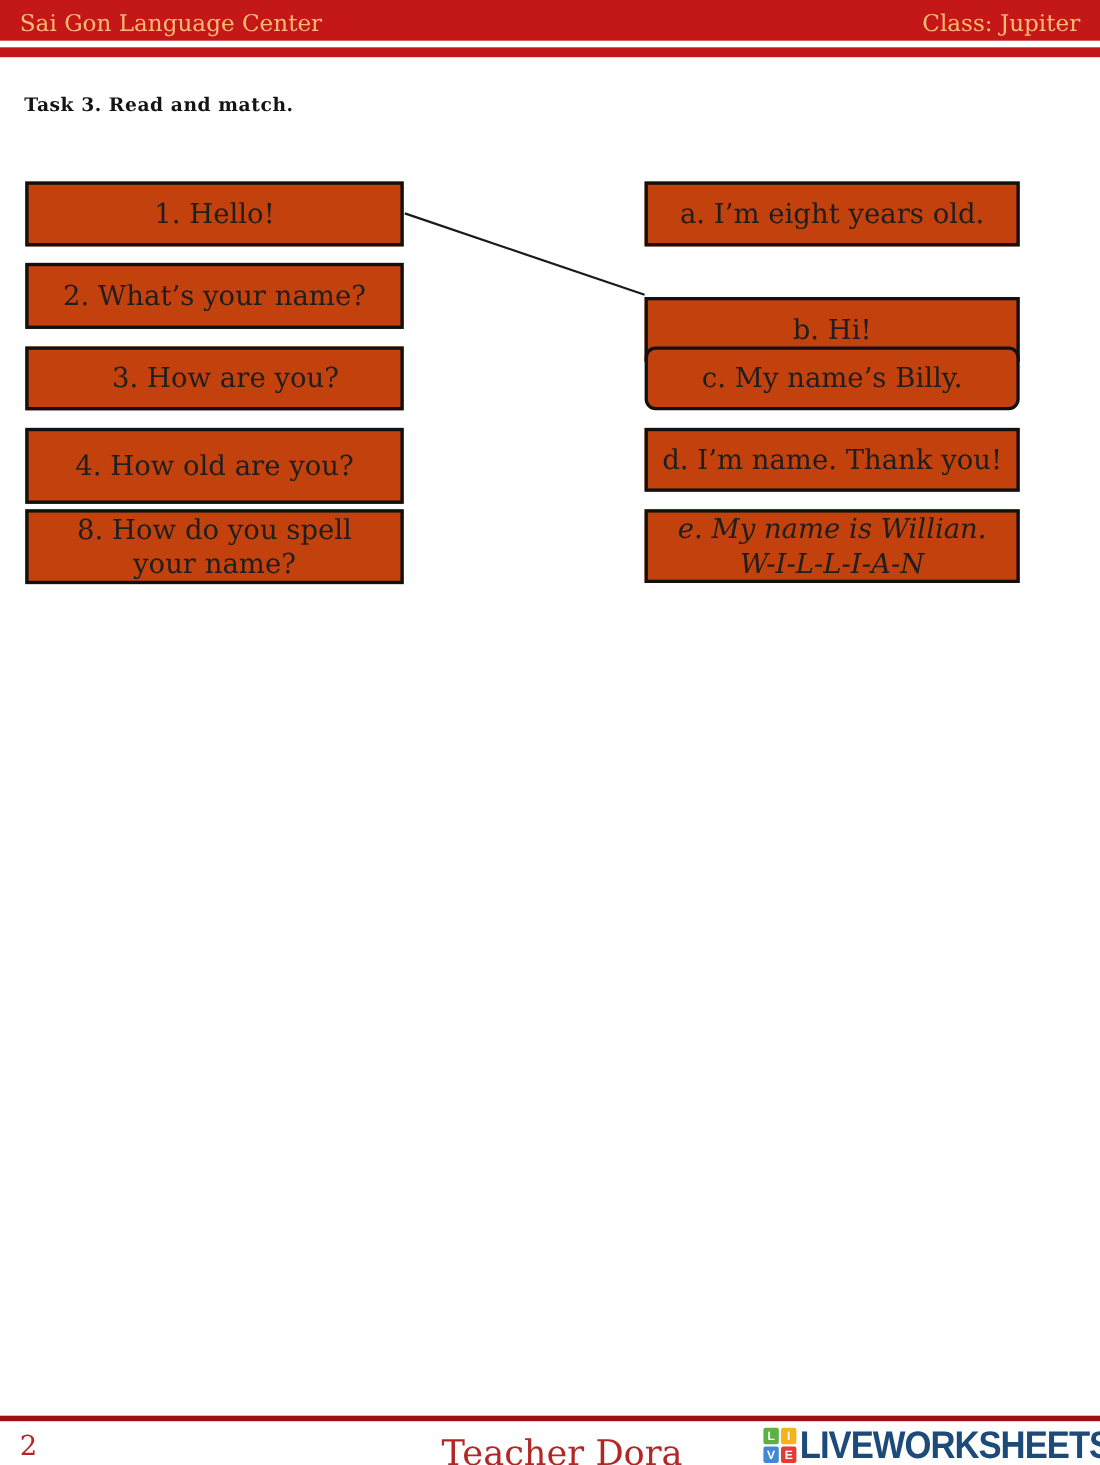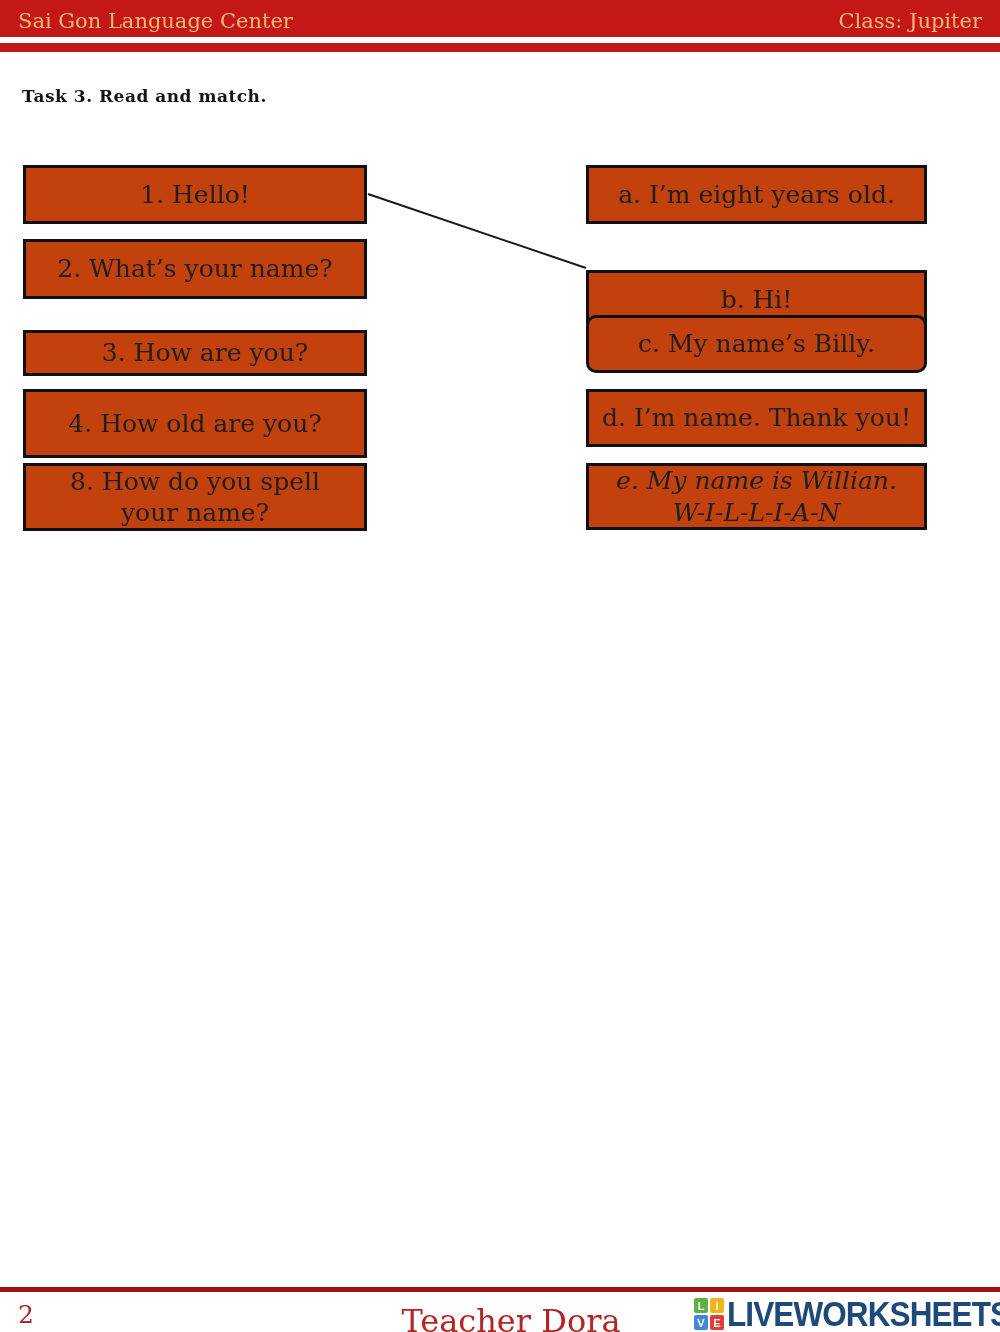--- a/index.html
+++ b/index.html
@@ -63,21 +63,21 @@
     font-size: 25px;
     line-height: 1.25;
     color: #1f1f1f;
     white-space: pre-line;
   }
   .col-left  { left: 23px;  width: 344px; }
   .col-right { left: 586px; width: 341px; }
 
   .l1 { top: 165px; height: 59px; }
   .l2 { top: 239px; height: 60px; }
-  .l3 { top: 330px; height: 46px; padding-left: 20px; }
+  .l3 { top: 315px; height: 58px; padding-left: 20px; }
   .l4 { top: 389px; height: 69px; }
   .l5 { top: 463px; height: 68px; }
 
   .r1 { top: 165px; height: 59px; }
   .r2 { top: 240px; height: 59px; margin-top: 30px; }
   .r3 { top: 315px; height: 58px; border-radius: 10px; }
   .r4 { top: 389px; height: 58px; }
   .r5 { top: 463px; height: 67px; font-style: italic; }
 
   .match-lines {

